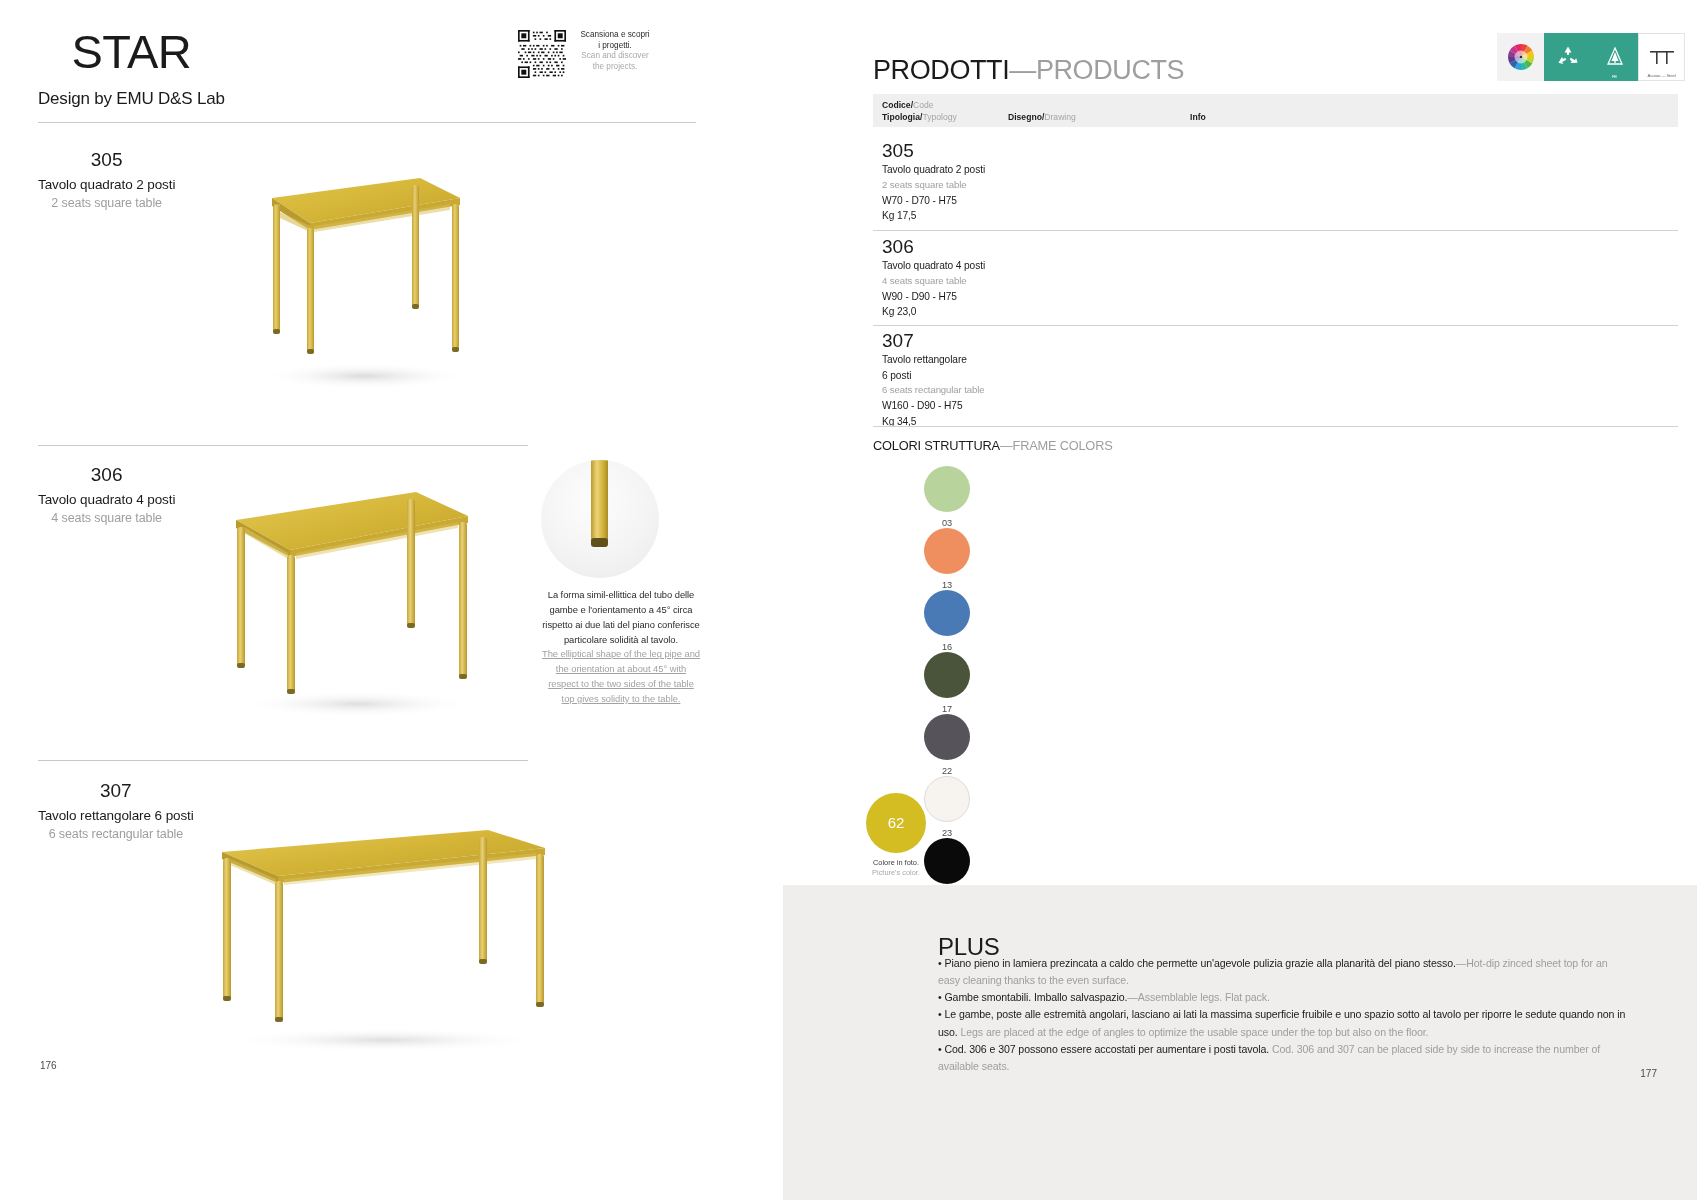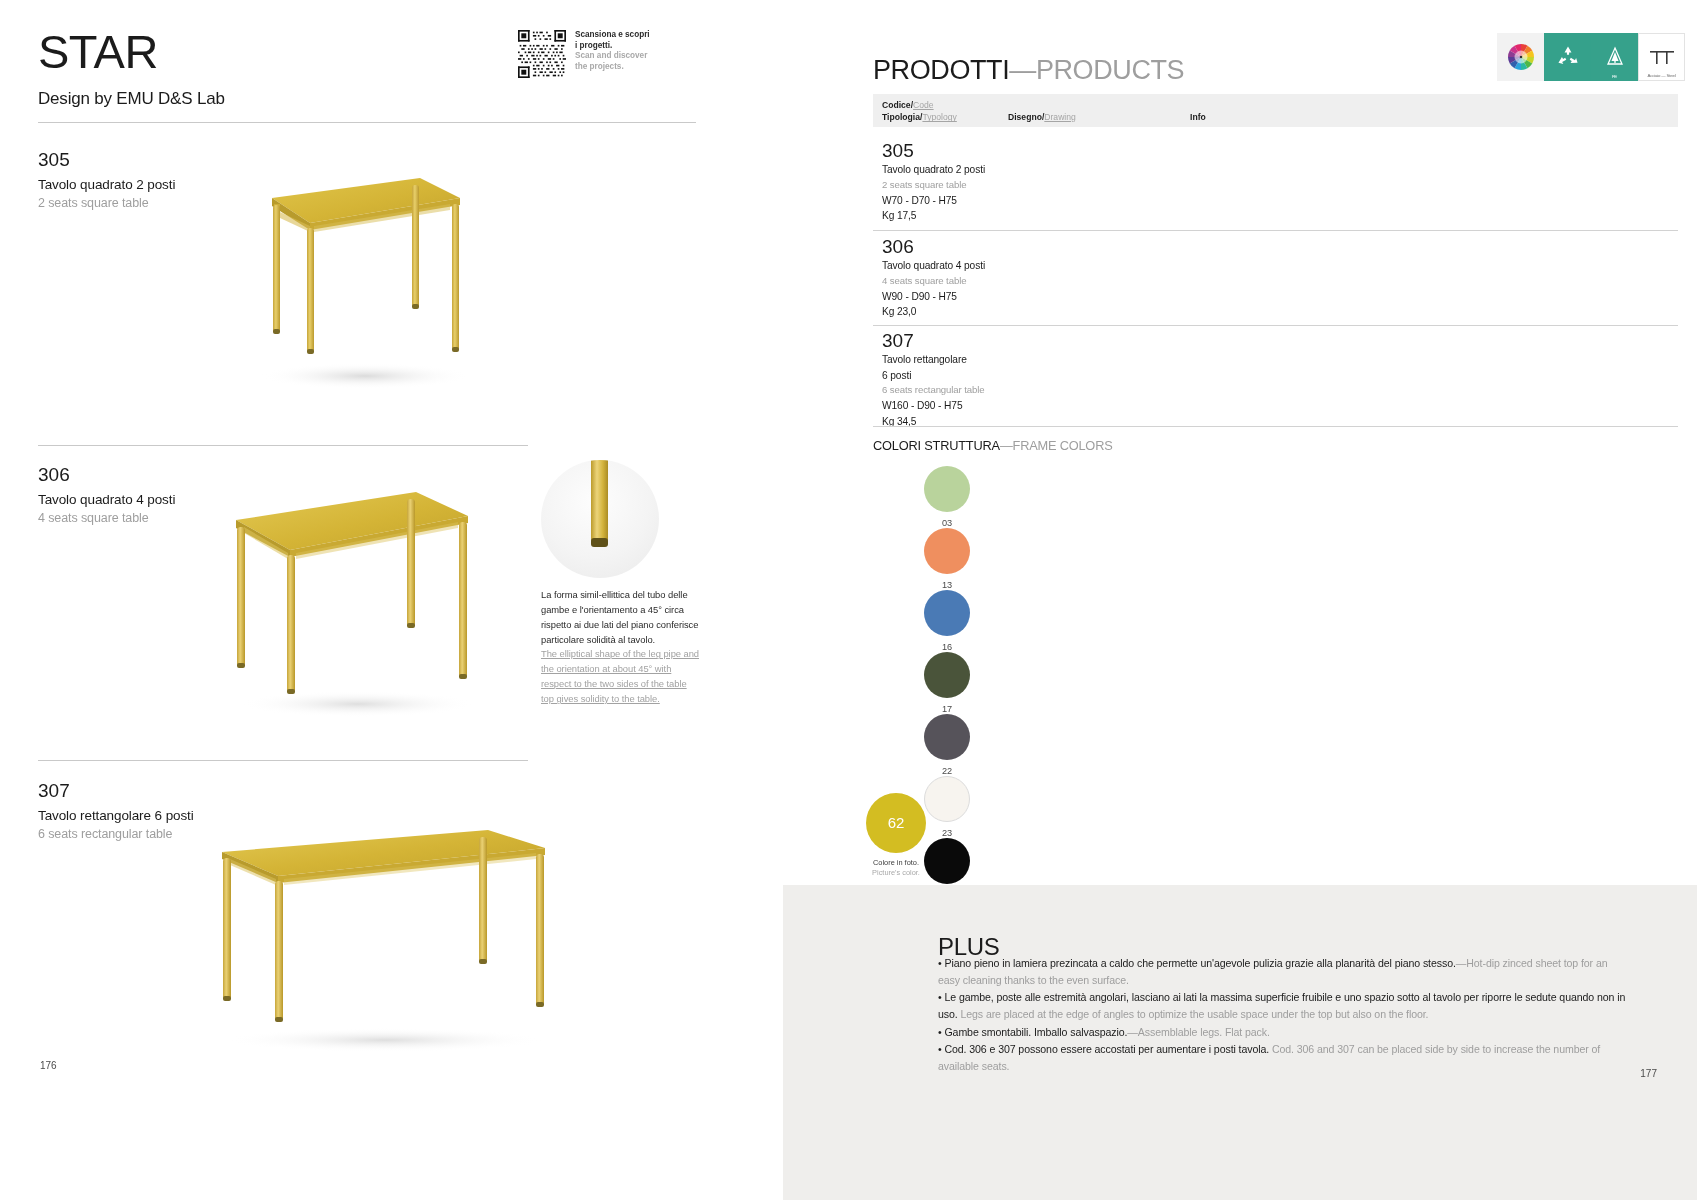--- a/index.html
+++ b/index.html
@@ -6,29 +6,29 @@
   html, body {
     width: 1697px; height: 1200px;
     background: #ffffff;
     font-family: "Liberation Sans", sans-serif;
     color: #231f20;
     overflow: hidden;
   }
   .page { position: relative; width: 1697px; height: 1200px; background:#fff; }
 
   
-  .left-page { position:absolute; left:0; top:0; width:848px; height:1200px; }
+  .left-page { position:absolute; left:0; top:0; width:848px; height:1200px;text-align:center; }
 
   .title-block { position:absolute; left:38px; top:28px; }
   .title-main { font-size:47px; font-weight:400; letter-spacing:-0.5px; line-height:1; color:#1b1b1b; }
   .title-sub { font-size:17px; font-weight:400; margin-top:14px; color:#1b1b1b; letter-spacing:-0.2px; }
 
   .qr-block { position:absolute; left:518px; top:30px; display:flex; gap:9px; }
   .qr-code { width:48px; height:48px; }
-  .qr-text { font-size:8.2px; line-height:1.3; width:80px;font-weight:bold; }
+  .qr-text { font-size:8.2px; line-height:1.3; width:80px; }
   .qr-text .it { color:#2b2b2b; }
   .qr-text .en { color:#a9a9a9; }
 
   .rule { position:absolute; height:1px; background:#c9c9c9; }
   .rule-top { left:38px; top:122px; width:658px; }
   .rule-2 { left:38px; top:445px; width:490px; }
   .rule-3 { left:38px; top:760px; width:490px; }
 
   .prod-label { position:absolute; }
   .prod-code { font-size:19px; font-weight:400; color:#1b1b1b; line-height:1.25; }
@@ -67,21 +67,21 @@
   .badge.recycle { background:#35a18b; }
   .badge.fsc { background:#36a18b; }
   .badge.steel { background:#ffffff; border:1px solid #e3e3e3;}
   .badge-cap { position:absolute; bottom:2px; left:0; right:0; text-align:center; font-size:4.4px; color:#ffffff; letter-spacing:-0.2px;}
   .badge.steel .badge-cap { color:#6d6d6d; }
 
   
   .tbl-head { position:absolute; left:25px; top:86px; width:805px; height:33px; background:#efefef; }
   .th { position:absolute; font-size:8.6px; line-height:1.45; }
   .th .k { color:#1d1d1d; font-weight:700; }
-  .th .v { color:#a5a5a5;text-decoration:underline; }
+  .th .v { color:#a5a5a5; }
   .th-code { left:34px; top:91px; }
   .th-draw { left:160px; top:103px; }
   .th-info { left:342px; top:103px; }
 
   .row-sep { position:absolute; left:25px; height:1px; background:#d2d2d2; width:805px; }
 
   .prow { position:absolute; left:34px; }
   .prow .code { font-size:19px; color:#1b1b1b; line-height:1.15; }
   .prow .tl-it { font-size:10.2px; color:#1b1b1b; line-height:1.55; letter-spacing:-0.1px;}
   .prow .tl-en { font-size:9.6px; color:#a0a0a0; line-height:1.55; letter-spacing:-0.1px;}
@@ -558,20 +558,20 @@
             <div class="dot" style="width: 46px; height: 46px; background: rgb(23, 59, 99);"></div>
             <div class="num">43</div>
           </div>
         </div>
     </div>
 
     <div class="plus-panel"></div>
     <div class="plus-title">PLUS</div>
     <div class="plus-body" id="plusBody">
         <p><span class="it">• Piano pieno in lamiera prezincata a caldo che permette un'agevole pulizia grazie alla planarità del piano stesso.</span><span class="en">—</span><span class="en">Hot-dip zinced sheet top for an easy cleaning thanks to the even surface.</span></p>
+        <p><span class="it">• Gambe smontabili. Imballo salvaspazio.</span><span class="en">—</span><span class="en">Assemblable legs. Flat pack.</span></p>
         <p><span class="it">• Le gambe, poste alle estremità angolari, lasciano ai lati la massima superficie fruibile e uno spazio sotto al tavolo per riporre le sedute quando non in uso.</span> <span class="en">Legs are placed at the edge of angles to optimize the usable space under the top but also on the floor.</span></p>
-        <p><span class="it">• Gambe smontabili. Imballo salvaspazio.</span><span class="en">—</span><span class="en">Assemblable legs. Flat pack.</span></p>
         <p><span class="it">• Cod. 306 e 307 possono essere accostati per aumentare i posti tavola.</span> <span class="en">Cod. 306 and 307 can be placed side by side to increase the number of available seats.</span></p>
       </div>
 
     <div class="folio folio-right">177</div>
   </div>
 </div>
 
 </body></html>

